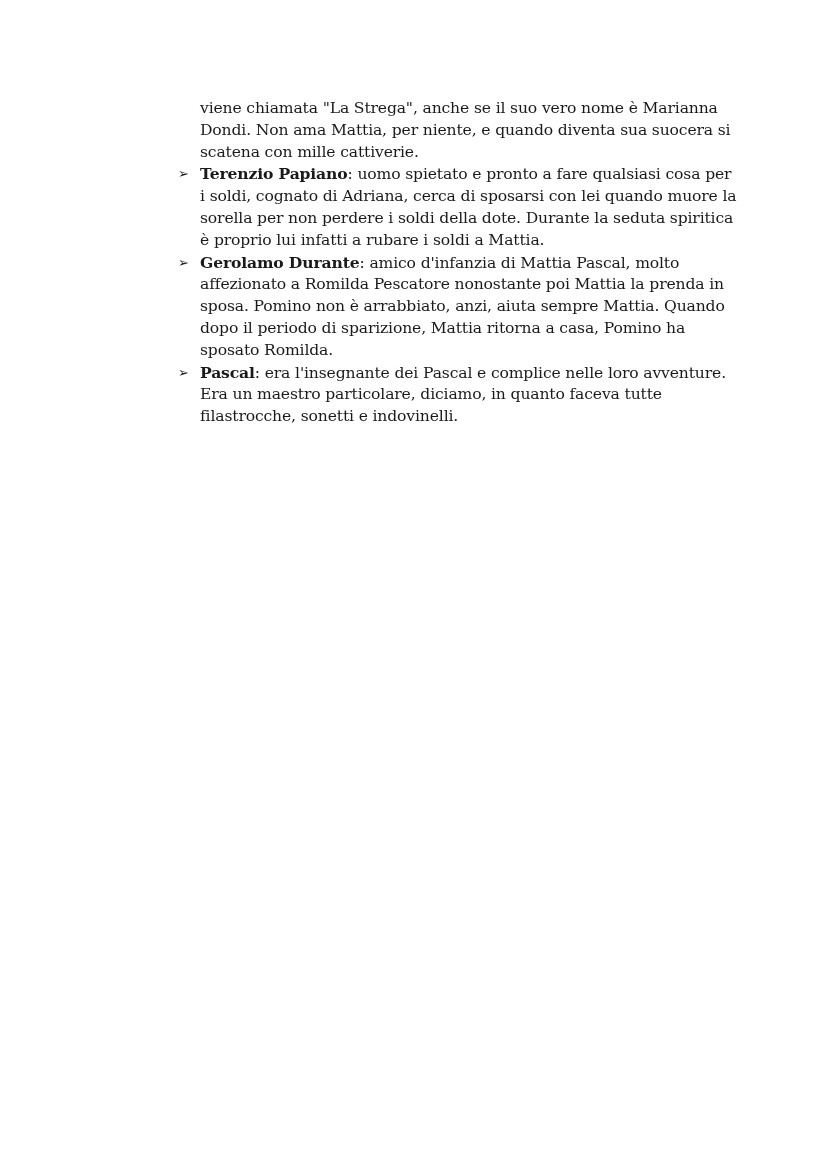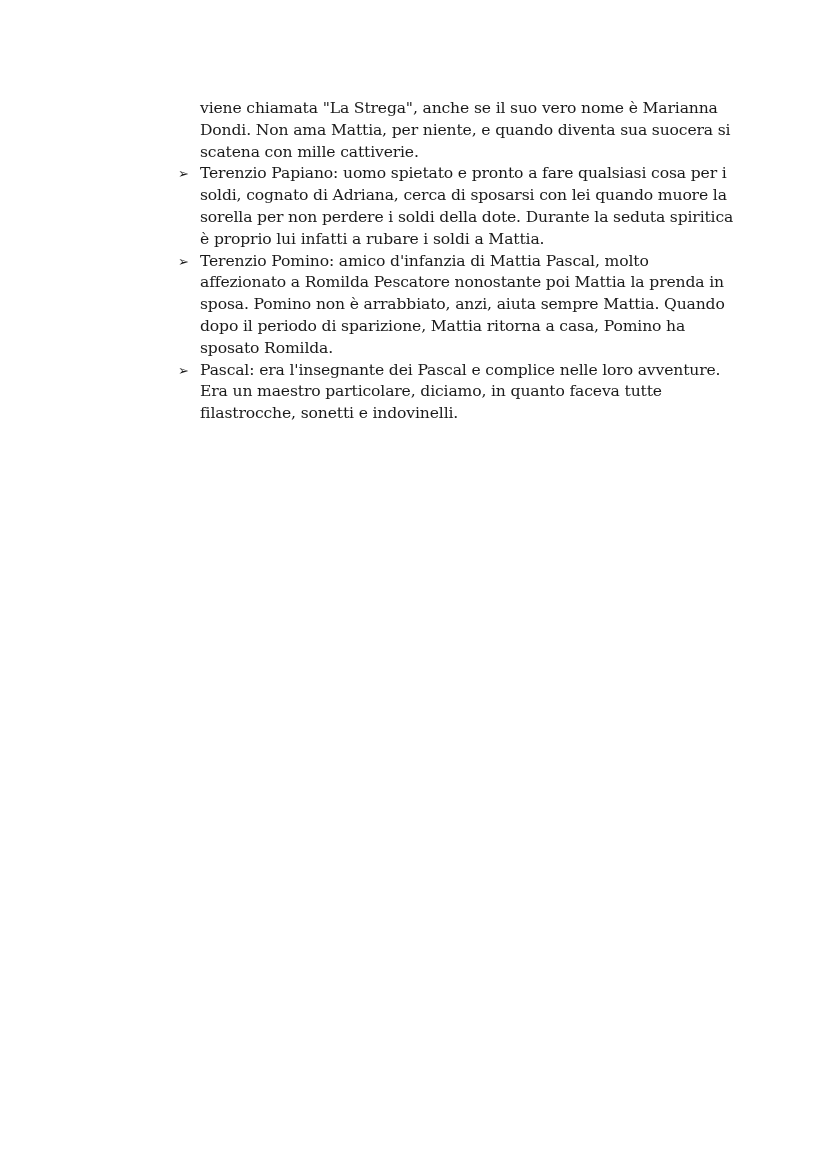--- a/index.html
+++ b/index.html
@@ -13,36 +13,36 @@
       position: absolute; left: 178px; top: 98px; width: 560px;
       font-size: 15.6px; line-height: 21.8px; letter-spacing: -0.15px;
     }
     .cont { padding-left: 22px; margin: 0; }
     ul.bullets { list-style: none; margin: 0; padding: 0; }
     ul.bullets li { position: relative; padding-left: 22px; margin: 0; }
     .bullet {
       position: absolute; left: 0; top: 0; font-size: 13px;
       font-family: "DejaVu Sans", sans-serif; color: #1a1a1a;
     }
-    .name { font-weight: normal; }
+    .name { font-weight: bold; }
   </style>
 </head>
 <body>
 
 <div class="page">
   <div class="content">
     <p class="cont">viene chiamata "La Strega", anche se il suo vero nome è Marianna Dondi. Non ama Mattia, per niente, e quando diventa sua suocera si scatena con mille cattiverie.</p>
     <ul class="bullets">
       <li>
         <span class="bullet">➢</span>
         <span class="name">Terenzio Papiano</span><span>: uomo spietato e pronto a fare qualsiasi cosa per i soldi, cognato di Adriana, cerca di sposarsi con lei quando muore la sorella per non perdere i soldi della dote. Durante la seduta spiritica è proprio lui infatti a rubare i soldi a Mattia.</span>
       </li>
       <li>
         <span class="bullet">➢</span>
-        <span class="name">Terenzio Pomino</span><span>: amico d'infanzia di Mattia Pascal, molto affezionato a Romilda Pescatore nonostante poi Mattia la prenda in sposa. Pomino non è arrabbiato, anzi, aiuta sempre Mattia. Quando dopo il periodo di sparizione, Mattia ritorna a casa, Pomino ha sposato Romilda.</span>
+        <span class="name">Gerolamo Durante</span><span>: amico d'infanzia di Mattia Pascal, molto affezionato a Romilda Pescatore nonostante poi Mattia la prenda in sposa. Pomino non è arrabbiato, anzi, aiuta sempre Mattia. Quando dopo il periodo di sparizione, Mattia ritorna a casa, Pomino ha sposato Romilda.</span>
       </li>
       <li>
         <span class="bullet">➢</span>
         <span class="name">Pascal</span><span>: era l'insegnante dei Pascal e complice nelle loro avventure. Era un maestro particolare, diciamo, in quanto faceva tutte filastrocche, sonetti e indovinelli.</span>
       </li>
     </ul>
   </div>
 </div>
 
 </body></html>

